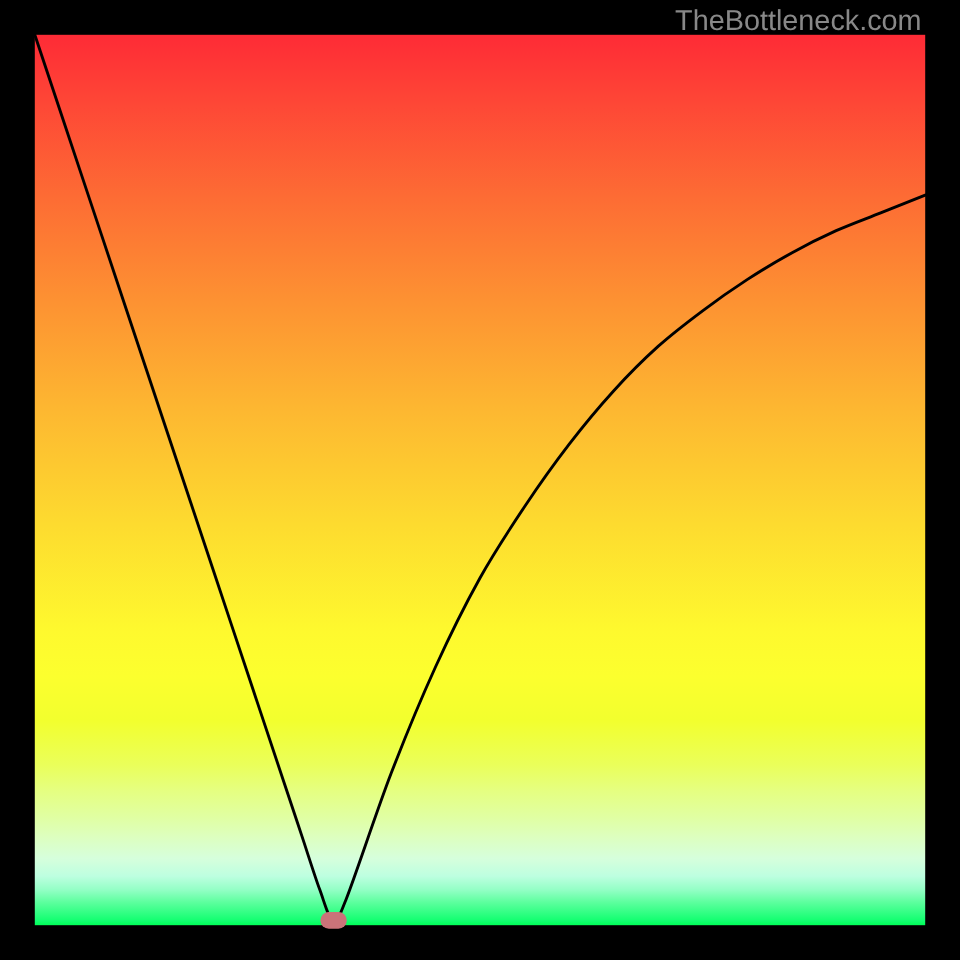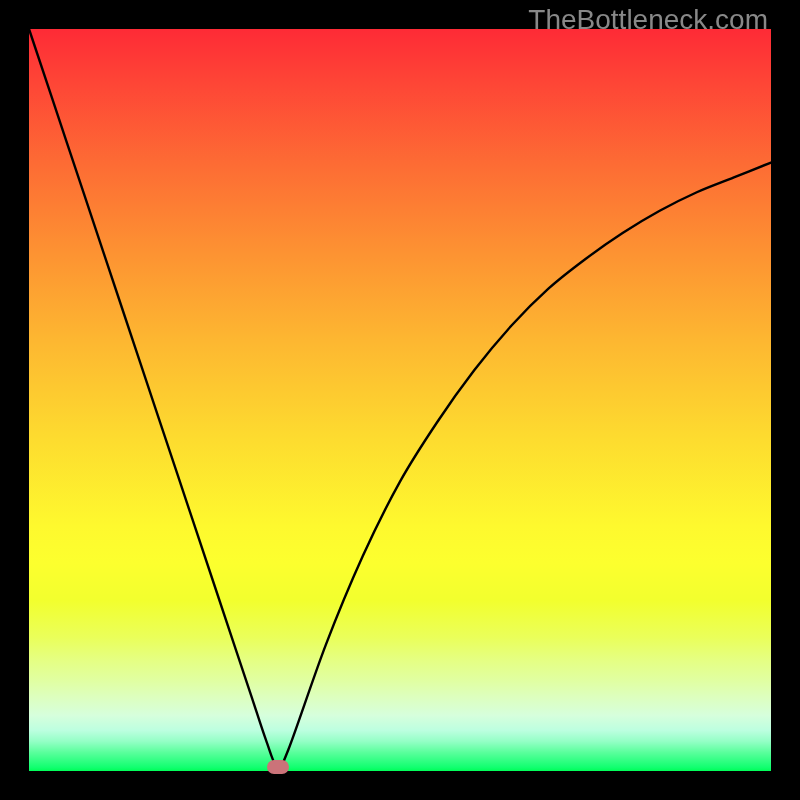--- a/index.html
+++ b/index.html
@@ -37,21 +37,21 @@
       #5aff9c 97.5%,
       #12ff70 99.5%,
       #00fe58 100%
     );
   }
   .watermark {
     position: absolute;
     top: 4px;
     right: 32px;
     color: #888;
-    font-size: 28px;
+    font-size: 24px;
     font-weight: 400;
     letter-spacing: 0px;
   }
   svg.curve {
     position: absolute;
     left: 29px;
     top: 29px;
     width: 742px;
     height: 742px;
     overflow: visible;

